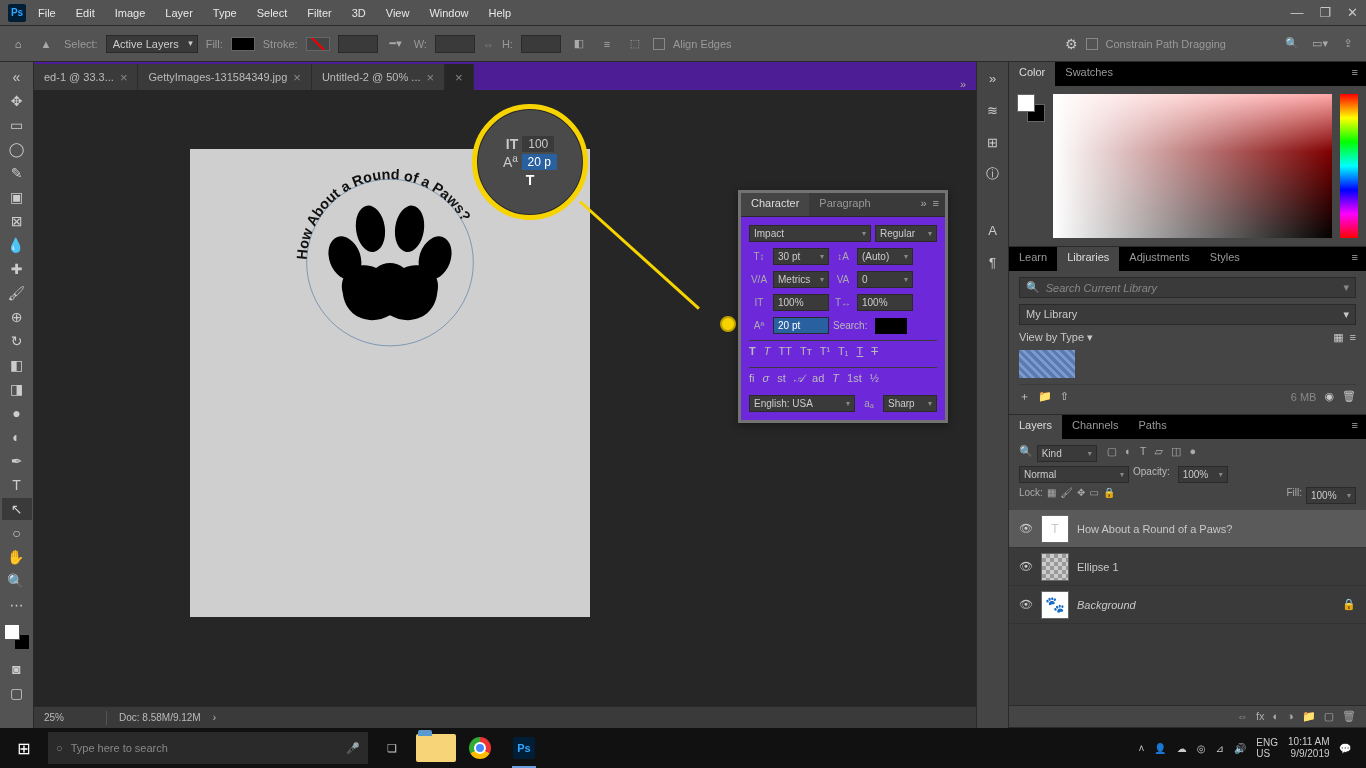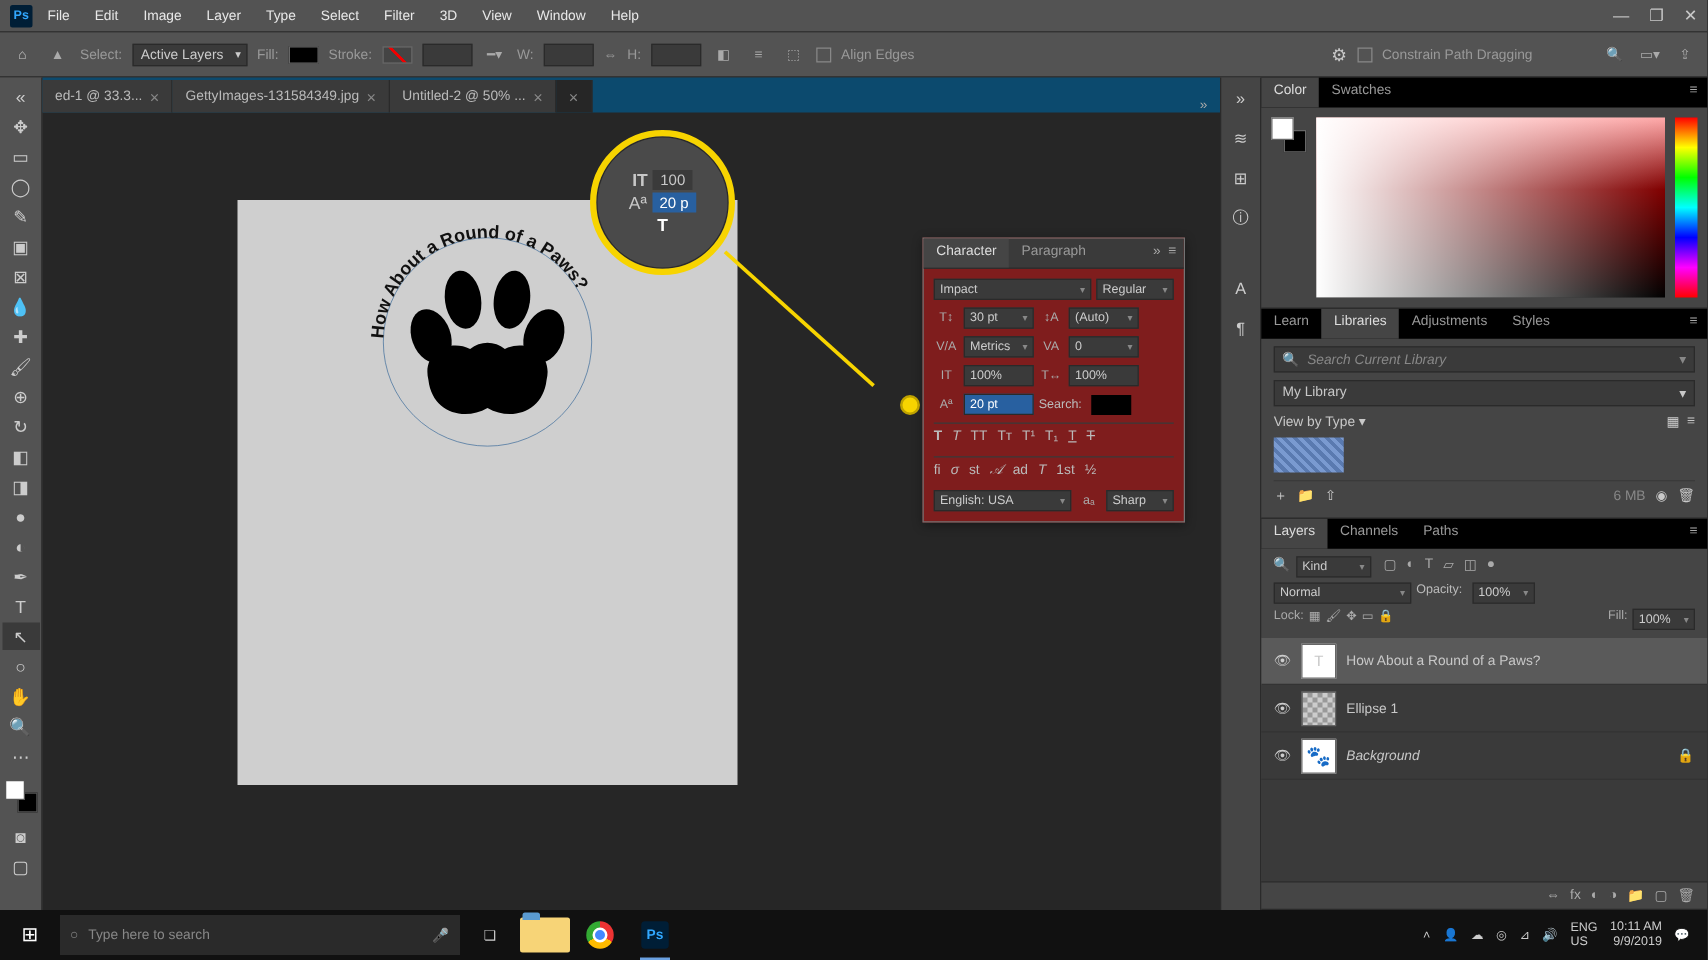--- a/index.html
+++ b/index.html
@@ -22,33 +22,33 @@
 .gear { font-size:14px; }
 .checkbox { width:12px; height:12px; border:1px solid #888; display:inline-block; }
 .content { display:flex; height:calc(100% - 62px - 40px); }
 .toolbar { width:34px; background:#535353; border-right:1px solid #2a2a2a; display:flex; flex-direction:column; padding:4px 0; gap:2px; }
 .tool { width:30px; height:22px; display:flex; align-items:center; justify-content:center; color:#ccc; cursor:pointer; margin:0 auto; font-size:14px; }
 .tool.active { background:#3a3a3a; }
 .fg-bg { width:26px; height:26px; position:relative; margin:6px auto; }
 .fg-bg .fg { width:16px; height:16px; background:#fff; border:1px solid #555; position:absolute; top:0; left:0; z-index:2;}
 .fg-bg .bg { width:16px; height:16px; background:#000; border:1px solid #555; position:absolute; bottom:0; right:0; }
 .docarea { flex:1; background:#262626; display:flex; flex-direction:column; }
-.tabbar { height:28px; background:#0c4a6e; display:flex; align-items:flex-end; }
+.tabbar { height:28px; background:#4c1d95; display:flex; align-items:flex-end; }
 .doctab { height:26px; padding:4px 10px; background:#3a3a3a; color:#bbb; font-size:11px; display:flex; align-items:center; gap:6px; border-right:1px solid #2a2a2a; cursor:pointer; }
 .doctab.active { background:#262626; color:#fff; }
 .doctab .close { font-size:13px; color:#888; }
 .tab-more { margin-left:auto; padding:0 10px; color:#aaa; }
 .canvas-wrap { flex:1; display:flex; align-items:center; justify-content:center; position:relative; }
 .canvas { width:400px; height:468px; background:#cfcfcf; position:relative; margin-left:-230px; margin-top:-30px;}
 .arc-text { position:absolute; top:8px; left:50%; transform:translateX(-50%); }
 .arc-text svg { width:360px; height:200px; overflow:visible; }
 .status { height:22px; background:#3a3a3a; display:flex; align-items:center; padding:0 10px; gap:12px; font-size:10px; color:#bbb; border-top:1px solid #2a2a2a;}
 .zoom { width:50px; }
 .divider { width:1px; height:14px; background:#555; }
-.char-panel { position:absolute; left:738px; top:190px; width:210px; background:#7f1d1d; border:1px solid #737373; box-shadow:0 2px 8px rgba(0,0,0,.4); }
+.char-panel { position:absolute; left:738px; top:190px; width:210px; background:#6d28d9; border:3px solid #737373; box-shadow:0 2px 8px rgba(0,0,0,.4); }
 .panel-tabs { display:flex; height:24px; background:#3a3a3a; border-bottom:1px solid #2a2a2a; }
 .panel-tab { padding:4px 10px; color:#999; font-size:11px; cursor:pointer; }
 .panel-tab.active { background:#454545; color:#ddd; }
 .panel-tab-extra { margin-left:auto; display:flex; gap:6px; padding:4px 6px; color:#aaa; }
 .panel-body { padding:8px; display:flex; flex-direction:column; gap:6px; }
 .panel-row { display:flex; align-items:center; gap:4px; }
 .panel-field { background:#3a3a3a; border:1px solid #2a2a2a; color:#ccc; padding:2px 4px; font-size:10px; flex:1; display:flex; align-items:center; justify-content:space-between; }
 .panel-field.selected { background:#2860a0; color:#fff; }
 .panel-field .dd { font-size:8px; color:#888; }
 .field-icon { width:20px; height:14px; display:flex; align-items:center; justify-content:center; font-size:10px; color:#aaa; position:relative;}
@@ -233,20 +233,26 @@
                 <ellipse cx="-70" cy="-45" rx="28" ry="40" fill="#000" transform="rotate(-20)"></ellipse>
                 <ellipse cx="-25" cy="-75" rx="26" ry="42" fill="#000" transform="rotate(-8)"></ellipse>
                 <ellipse cx="25" cy="-75" rx="26" ry="42" fill="#000" transform="rotate(8)"></ellipse>
                 <ellipse cx="70" cy="-45" rx="28" ry="40" fill="#000" transform="rotate(20)"></ellipse>
                 <path d="M -85 45 C -95 5 -55 -15 -25 0 C -10 -12 10 -12 25 0 C 55 -15 95 5 85 45 C 80 90 35 105 0 85 C -35 105 -80 90 -85 45 Z" fill="#000"></path>
               </g>
           </svg>
         </div>
       </div>
     </div>
+    <div class="status">
+      <span class="zoom">25%</span>
+      <span class="divider"></span>
+      <span>Doc: 8.58M/9.12M</span>
+      <span>›</span>
+    </div>
   </div>
 
   <div class="rightcol">
     <div class="ricon">»</div>
     <div class="ricon">≋</div>
     <div class="ricon">⊞</div>
     <div class="ricon">ⓘ</div>
     <div style="height:12px"></div>
     <div class="ricon">A</div>
     <div class="ricon">¶</div>

